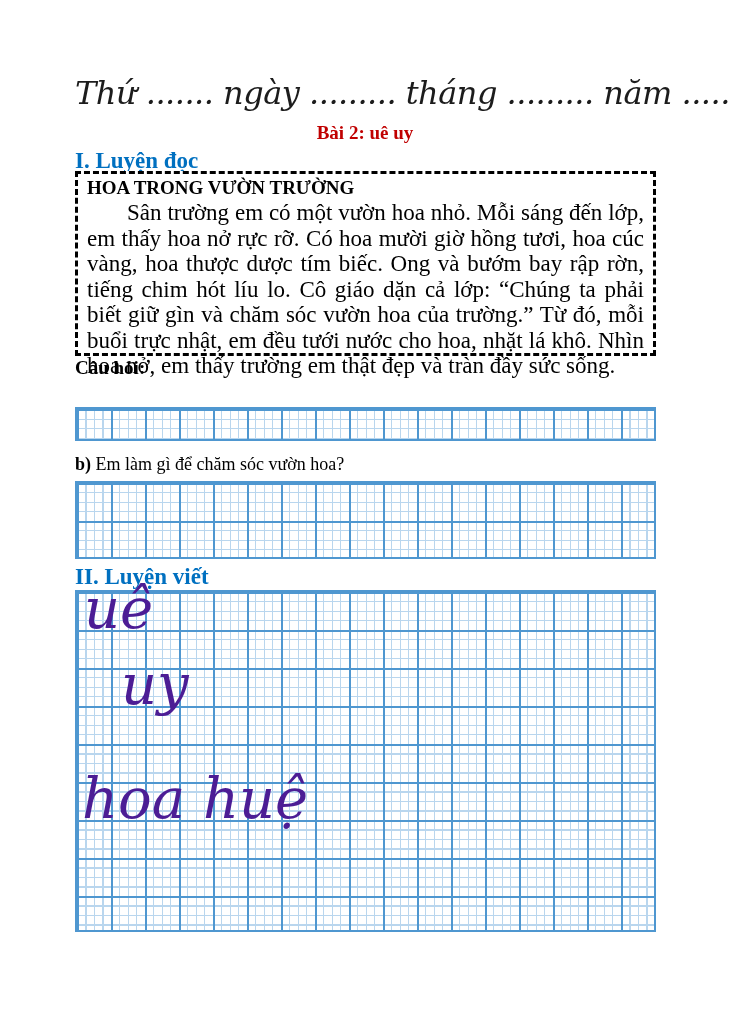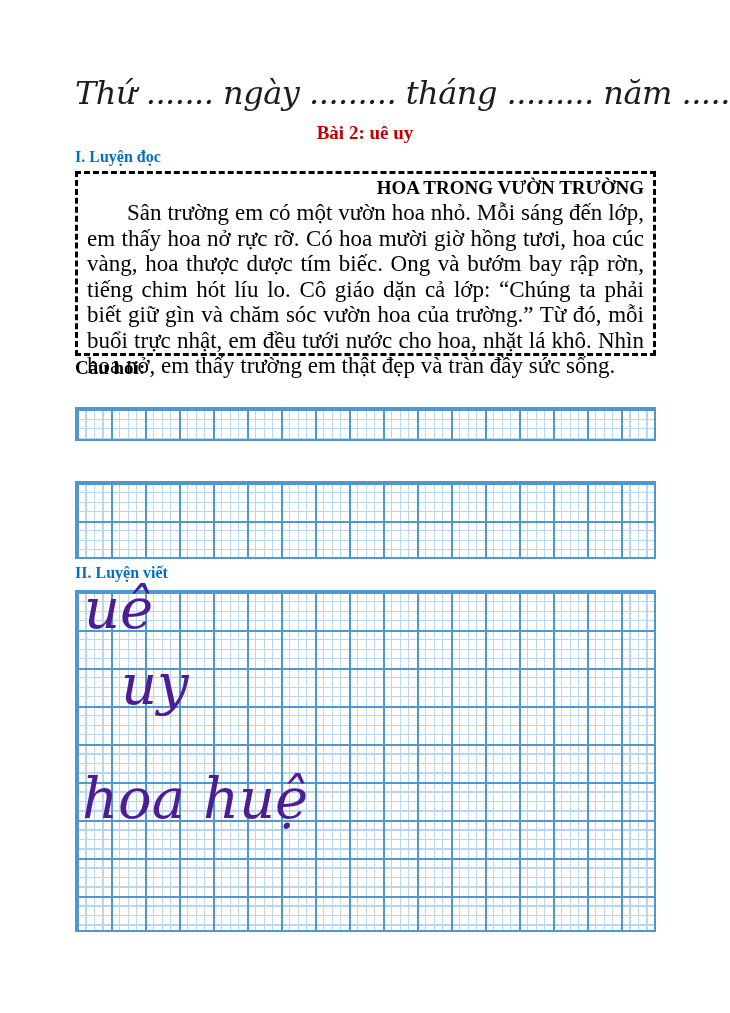--- a/index.html
+++ b/index.html
@@ -31,35 +31,35 @@
     top: 122px; left: 75px; width: 580px;
     text-align: center;
     font-weight: bold;
     font-size: 19px;
     color: #c00000;
   }
   .section-heading {
     position: absolute;
     left: 75px;
     font-weight: bold;
-    font-size: 16px;
+    font-size: 23px;
     color: #0070c0;
   }
   .section-heading.reading { top: 148px; }
   .section-heading.writing { top: 564px; }
 
   .reading-box {
     position: absolute;
     top: 171px; left: 75px; width: 581px; height: 185px;
     border: 3px dashed #000000;
     padding: 1px 9px 2px 9px;
     background: #ffffff;
   }
   .reading-box-title {
-    text-align: right;
+    text-align: left;
     font-weight: bold;
     font-size: 19px;
     color: #000000;
     line-height: 25px;
   }
   .reading-paragraph {
     font-size: 23px;
     line-height: 25.5px;
     color: #000000;
     text-align: justify;
@@ -130,20 +130,24 @@
   <div class="reading-box">
     <div class="reading-box-title">HOA TRONG VƯỜN TRƯỜNG</div>
     <div class="reading-paragraph">Sân trường em có một vườn hoa nhỏ. Mỗi sáng đến lớp, em thấy hoa nở rực rỡ. Có hoa mười giờ hồng tươi, hoa cúc vàng, hoa thược dược tím biếc. Ong và bướm bay rập rờn, tiếng chim hót líu lo. Cô giáo dặn cả lớp: “Chúng ta phải biết giữ gìn và chăm sóc vườn hoa của trường.” Từ đó, mỗi buổi trực nhật, em đều tưới nước cho hoa, nhặt lá khô. Nhìn hoa nở, em thấy trường em thật đẹp và tràn đầy sức sống.</div>
   </div>
 
   <div class="questions-label">Câu hỏi:</div>
 
 
   <div class="grid answer-a"></div>
 
+  <div class="question qb">
+    <span class="q-label">b)</span>
+    <span>Em làm gì để chăm sóc vườn hoa?</span>
+  </div>
 
   <div class="grid answer-b"></div>
 
   <div class="section-heading writing">II. Luyện viết</div>
 
   <div class="grid writing"></div>
 
   <div class="hand big w-ue">uê</div>
 
   <div class="hand big w-uy">uy</div>

